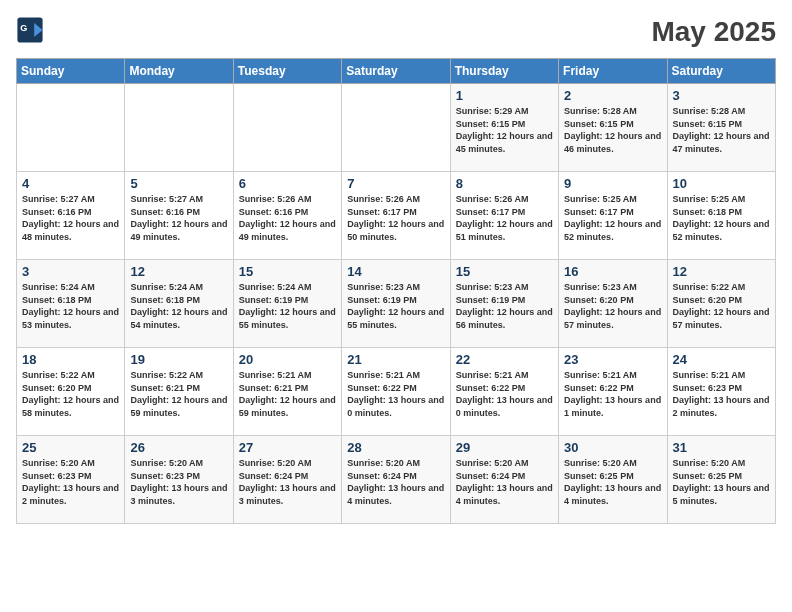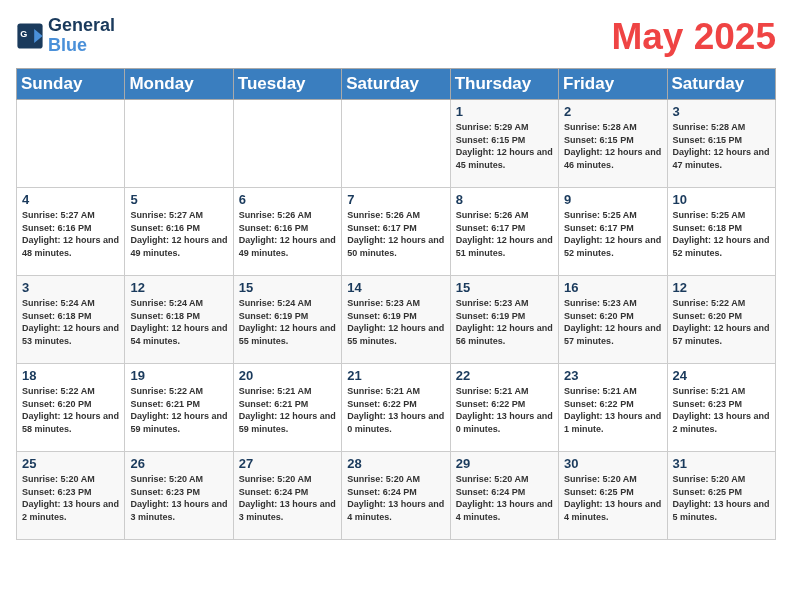--- a/index.html
+++ b/index.html
@@ -34,37 +34,37 @@
       color: #4a90d9;
     }
     .logo-icon {
       width: 28px;
       height: 28px;
     }
     .title-block {
       text-align: right;
     }
     .month-title {
-      font-size: 37px;
-      font-weight: bold;
-      color: #ef4444;
+      font-size: 28px;
+      font-weight: bold;
+      color: #404040;
     }
     .location {
       font-size: 14px;
       color: #333;
     }
     table {
       width: 100%;
       border-collapse: collapse;
       table-layout: fixed;
     }
     thead tr th {
       background-color: #3a7ebf;
       color: #fff;
-      font-size: 17px;
+      font-size: 12px;
       font-weight: bold;
       padding: 5px 4px;
       text-align: left;
       border: 1px solid #aaa;
     }
     tbody tr td {
       vertical-align: top;
       padding: 4px 5px;
       border: 1px solid #ccc;
       font-size: 9.5px;
@@ -99,24 +99,20 @@
 <body>
 
 <div class="container">
   <div class="header">
     <div class="logo">
       <svg class="logo-icon" viewBox="0 0 40 40" xmlns="http://www.w3.org/2000/svg">
         <rect x="2" y="2" width="36" height="36" rx="4" fill="#1a3a5c"></rect>
         <text x="6" y="22" font-size="13" font-weight="bold" fill="white" font-family="Arial">G</text>
         <polygon points="26,10 38,20 26,30" fill="#4a90d9"></polygon>
       </svg>
-      <div class="logo-text">
-        <div>General</div>
-        <div><span>Blue</span></div>
-      </div>
     </div>
     <div class="title-block">
       <div class="month-title">May 2025</div>
     </div>
   </div>
 
   <table>
     <thead>
       <tr>
 

